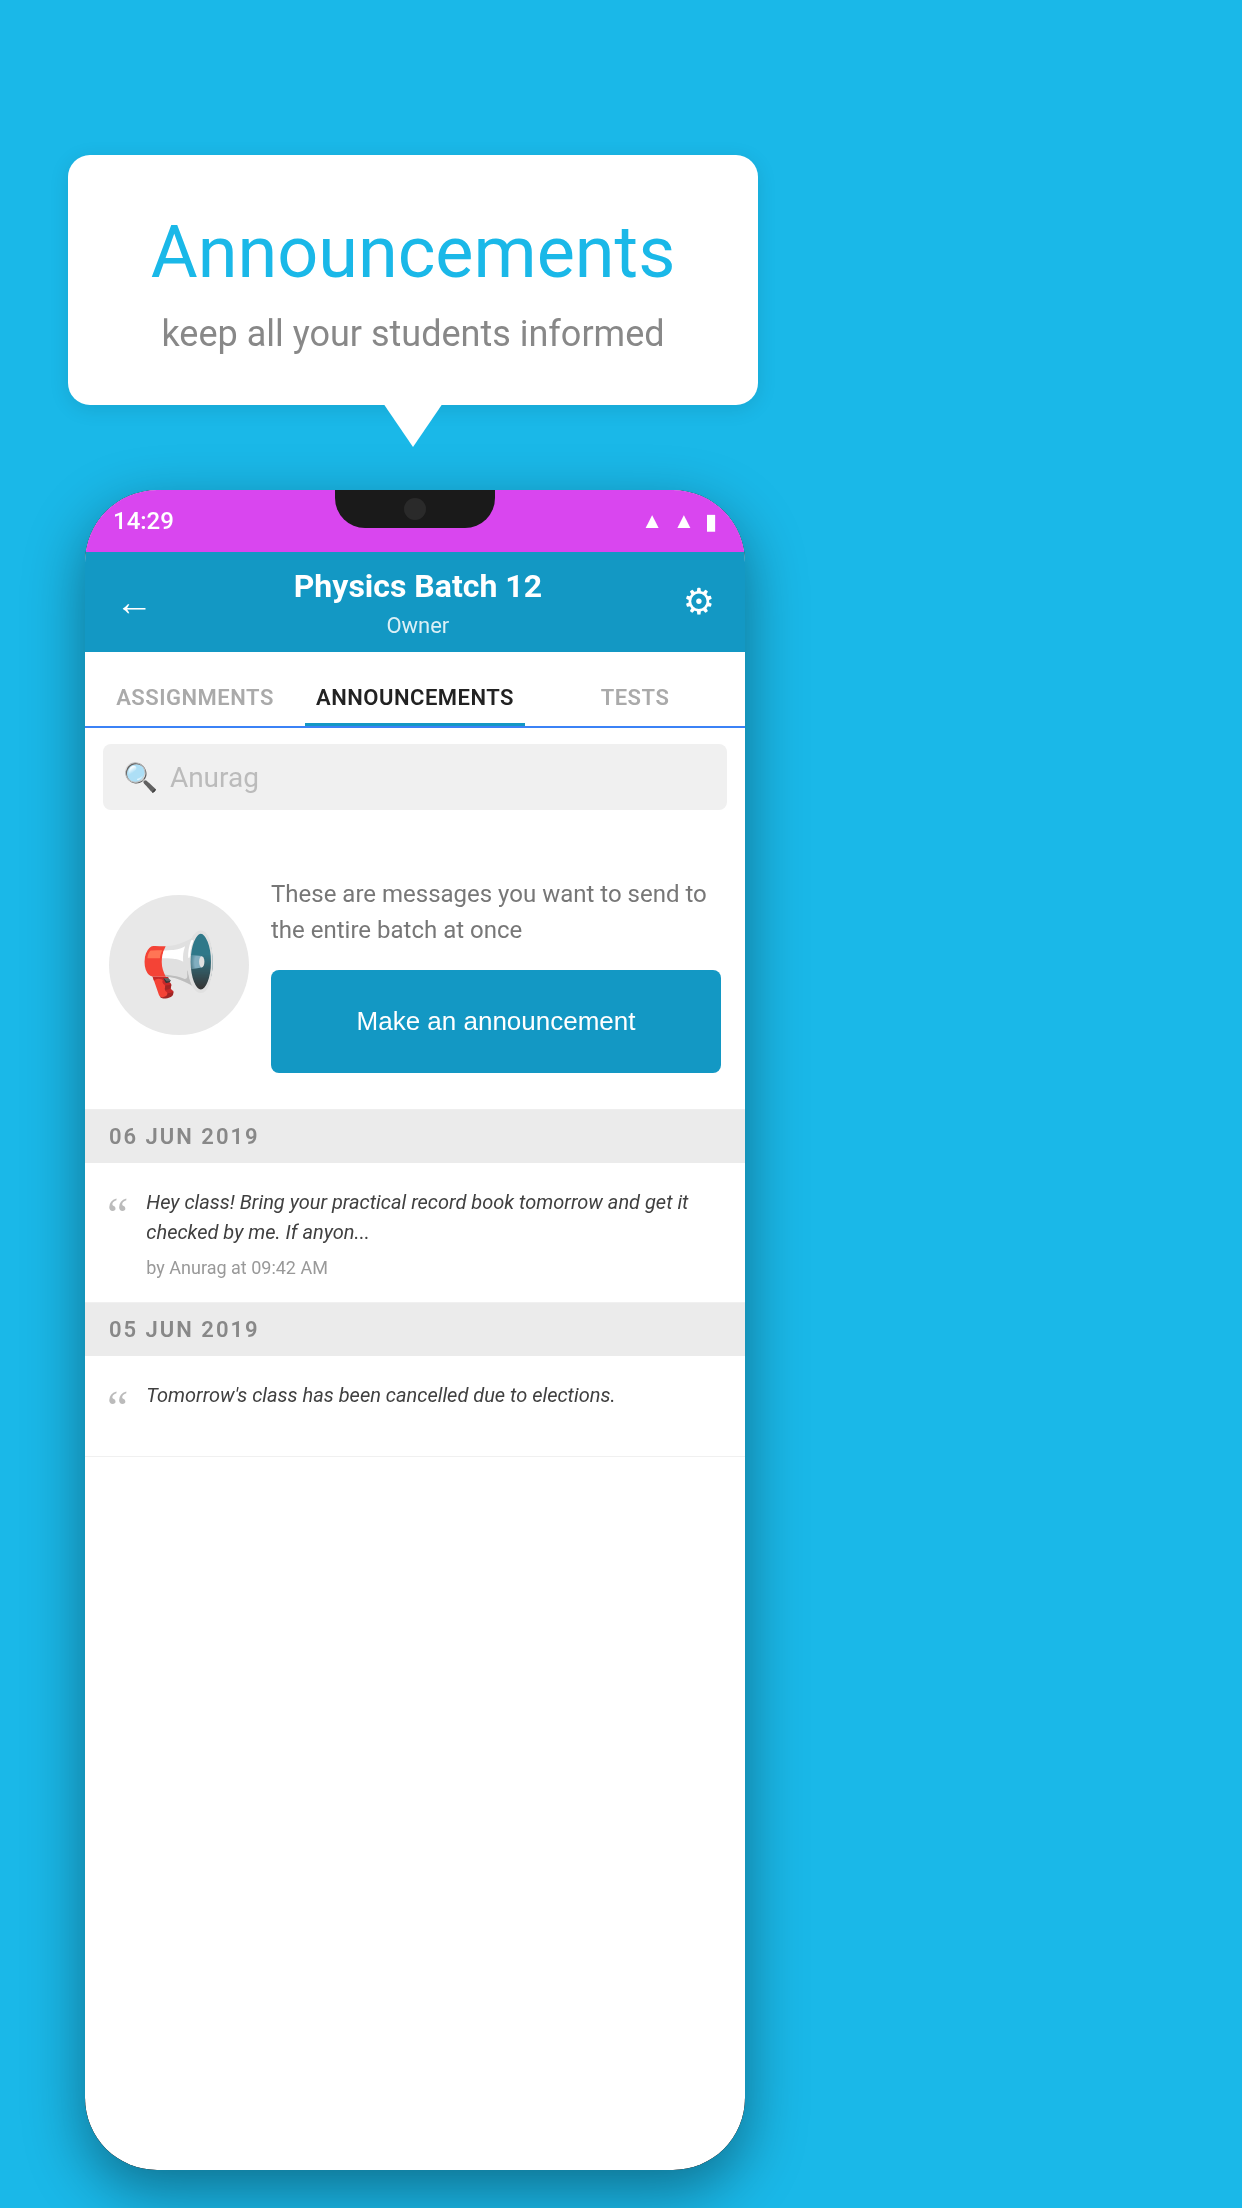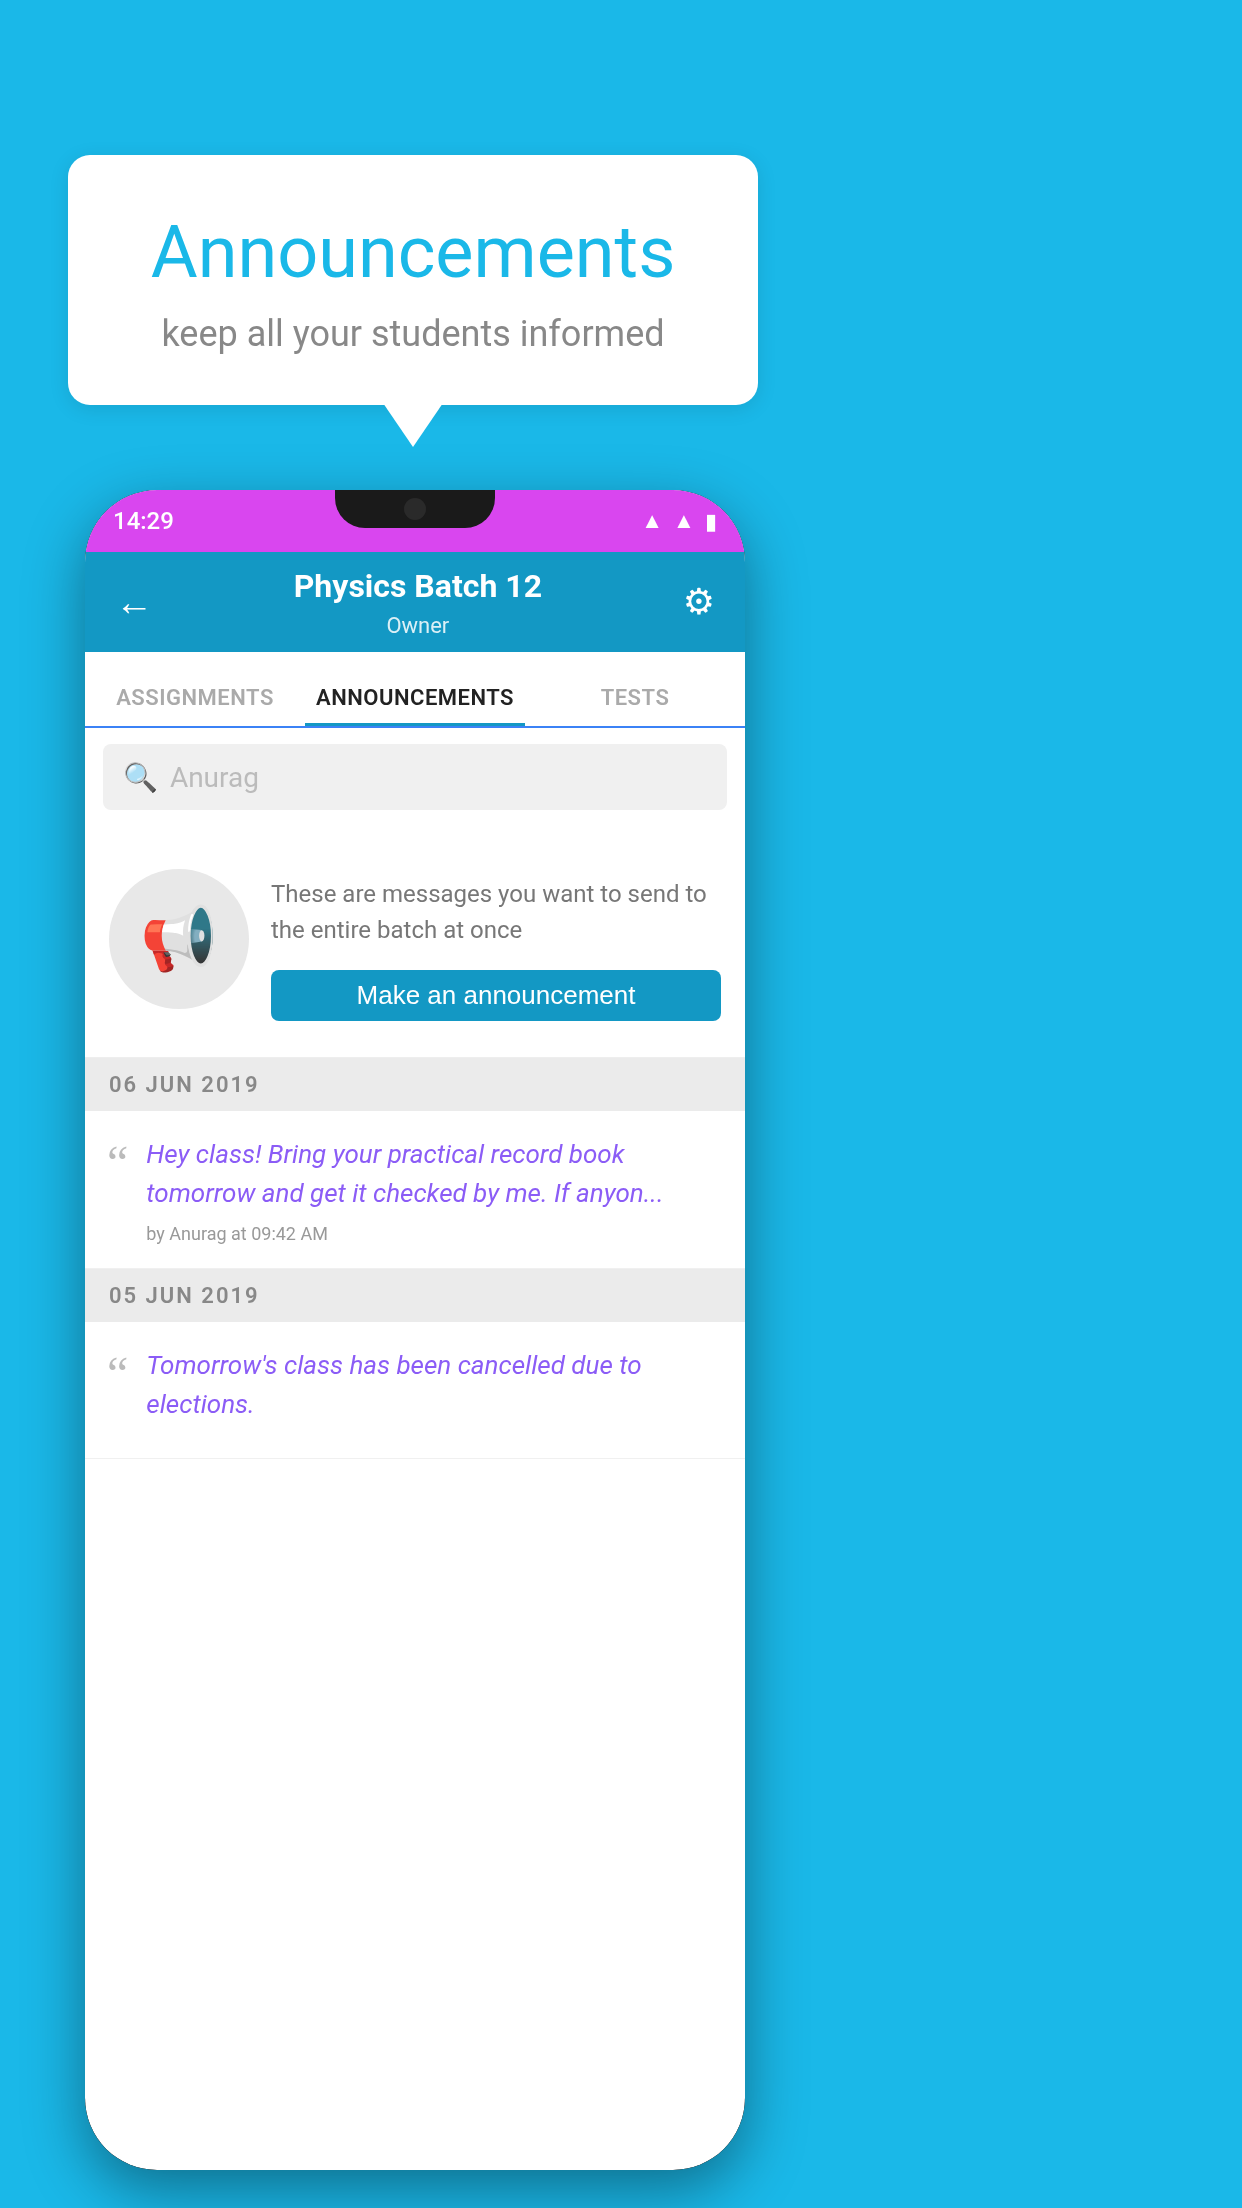--- a/index.html
+++ b/index.html
@@ -235,21 +235,21 @@
       font-size: 24px;
       line-height: 1.5;
       margin-bottom: 22px;
       margin-top: 20px;
     }
     .promo-button {
       background: #1398c4;
       color: white;
       border: none;
       border-radius: 8px;
-      padding: 10px 28px;
+      padding: 36px 28px;
       font-size: 26px;
       font-weight: 500;
       cursor: pointer;
       width: 100%;
     }
 
     
     .date-separator {
       background: #ebebeb;
       padding: 14px 24px;
@@ -273,22 +273,22 @@
       font-size: 48px;
       margin-top: 4px;
       flex-shrink: 0;
       font-family: Georgia, serif;
       line-height: 1;
     }
     .announcement-text {
       flex: 1;
     }
     .announcement-message {
-      font-size: 26px;
-      color: #8b5cf6;
+      font-size: 20px;
+      color: #404040;
       font-style: italic;
       line-height: 1.5;
       margin-bottom: 10px;
     }
     .announcement-meta {
       font-size: 18px;
       color: #999;
     }
   </style>
 </head>

